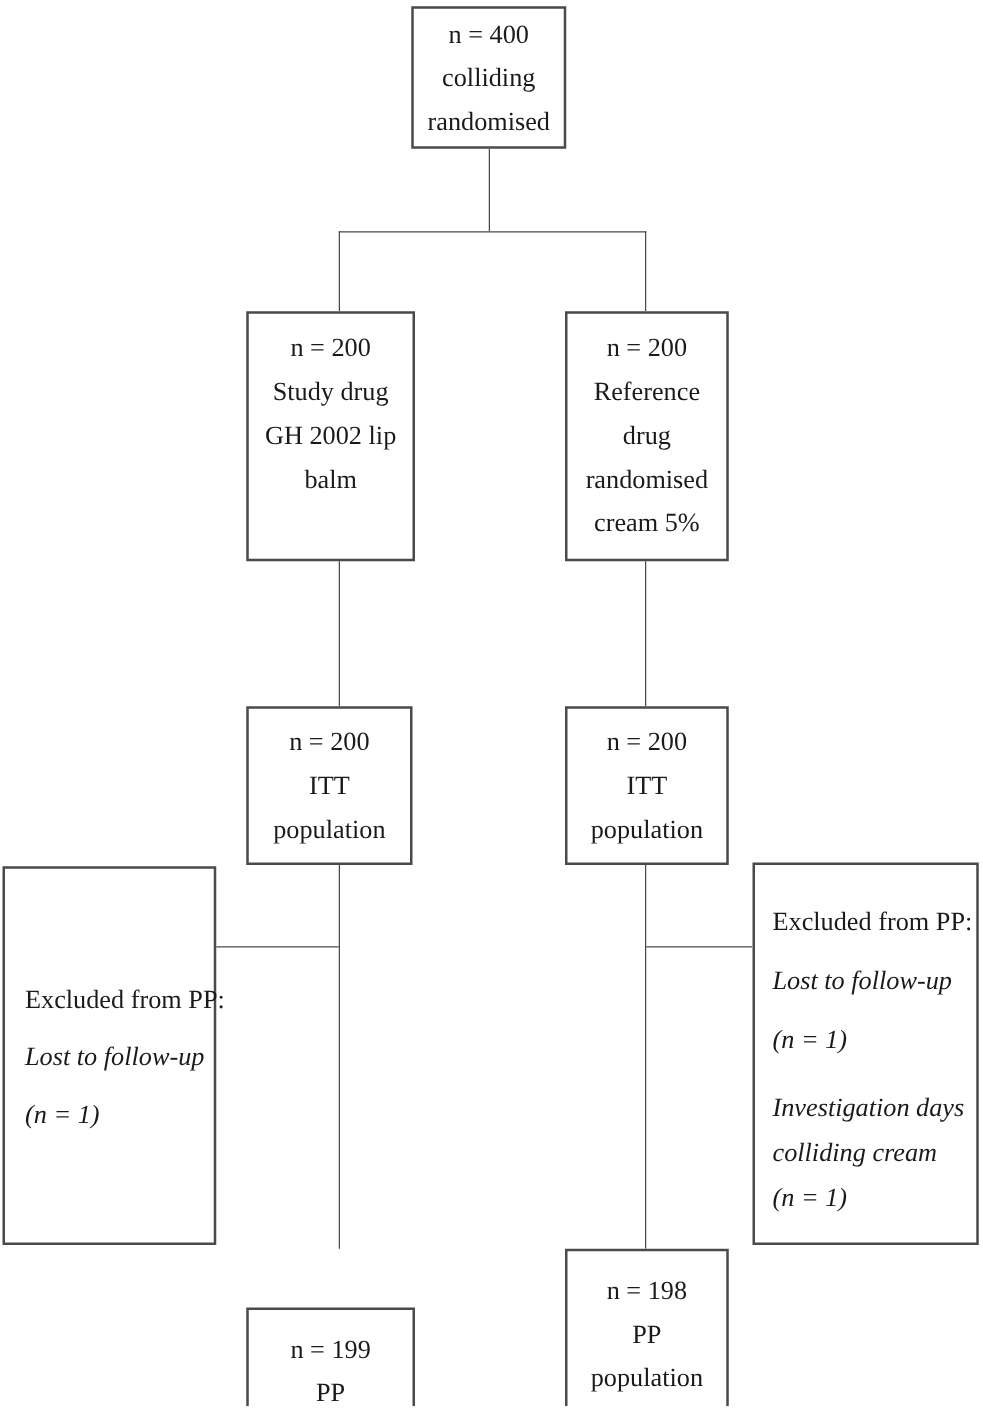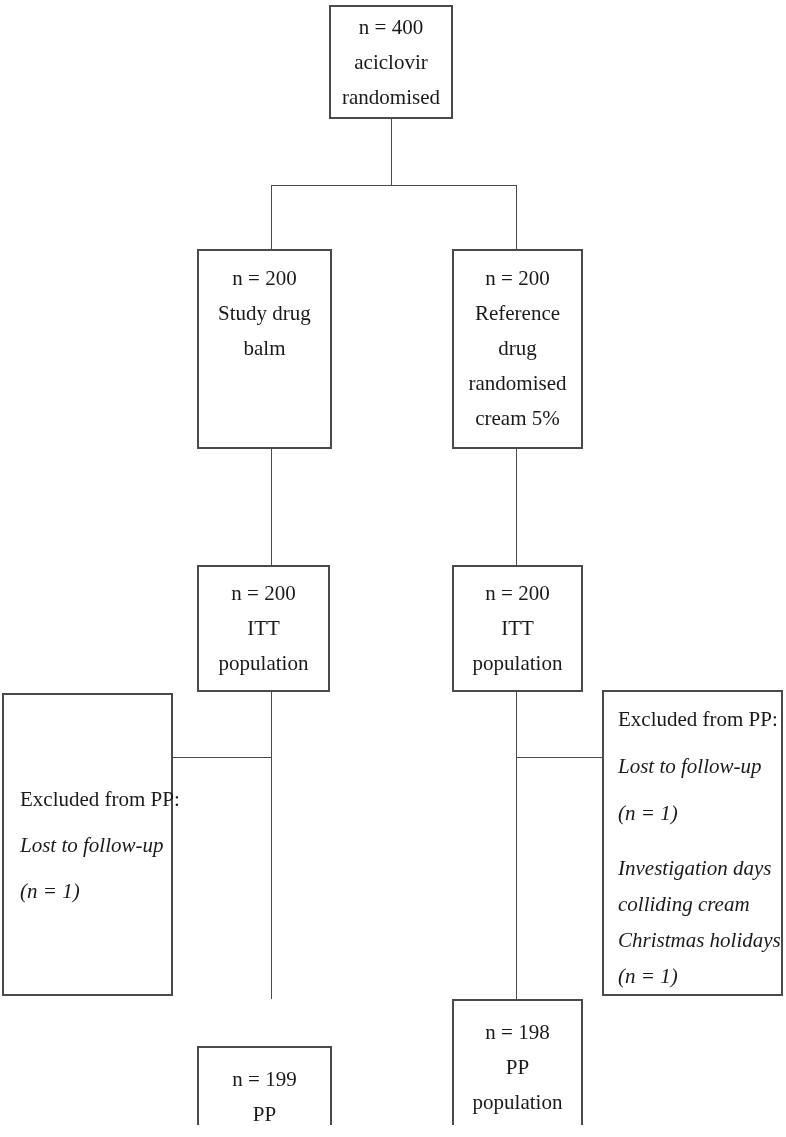--- a/index.html
+++ b/index.html
@@ -53,27 +53,28 @@
   <div class="connector v" style="left:516px; top:185px; height:64px;"></div>
   <div class="connector v" style="left:271px; top:448px; height:117px;"></div>
   <div class="connector v" style="left:516px; top:448px; height:117px;"></div>
   <div class="connector v" style="left:271px; top:692px; height:307px;"></div>
   <div class="connector v" style="left:516px; top:692px; height:307px;"></div>
   <div class="connector h" style="left:172px; top:757px; width:99px;"></div>
   <div class="connector h" style="left:517px; top:757px; width:85px;"></div>
 
   <div class="box center" style="left:329px; top:5px; width:124px; height:114px;">
     <span class="line">n = 400</span>
-    <span class="line">aciclovir</span>
+    <span class="line">colliding</span>
     <span class="line">randomised</span>
   </div>
 
   <div class="box center top-align" style="left:197px; top:249px; width:135px; height:200px;">
     <span class="line">n = 200</span>
     <span class="line">Study drug</span>
+    <span class="line">GH 2002 lip</span>
     <span class="line">balm</span>
   </div>
 
   <div class="box center top-align" style="left:452px; top:249px; width:131px; height:200px;">
     <span class="line">n = 200</span>
     <span class="line">Reference</span>
     <span class="line">drug</span>
     <span class="line">randomised</span>
     <span class="line">cream 5%</span>
   </div>
@@ -95,21 +96,20 @@
     <span class="line italic">Lost to follow-up</span>
     <span class="line italic">(n = 1)</span>
   </div>
 
   <div class="box left-text excl-right" style="left:602px; top:690px; width:181px; height:306px;">
     <span class="line sp">Excluded from PP:</span>
     <span class="line sp italic">Lost to follow-up</span>
     <span class="line sp italic">(n = 1)</span>
     <span class="line tight gap italic">Investigation days</span>
     <span class="line tight italic">colliding cream</span>
-    <span class="line tight italic">Christmas holidays</span>
     <span class="line tight italic">(n = 1)</span>
   </div>
 
   <div class="box center" style="left:197px; top:1046px; width:135px; height:137px;">
     <span class="line">n = 199</span>
     <span class="line">PP</span>
     <span class="line">population</span>
   </div>
 
   <div class="box center" style="left:452px; top:999px; width:131px; height:137px;justify-content:center;">

